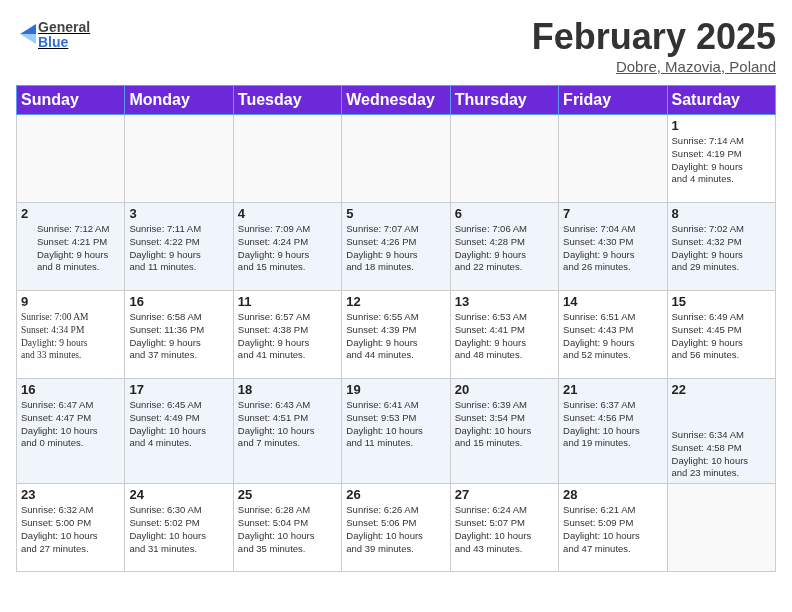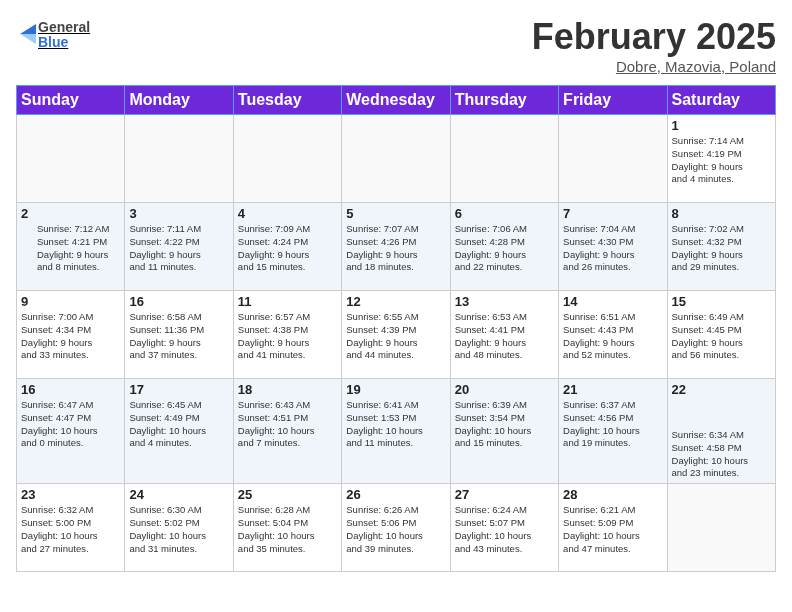--- a/index.html
+++ b/index.html
@@ -179,21 +179,21 @@
             <div class="day-number">8</div>
             <div class="day-info" style="white-space: pre-line;">Sunrise: 7:02 AM
 Sunset: 4:32 PM
 Daylight: 9 hours
 and 29 minutes.</div>
           </td>
         </tr>
         <tr>
           <td>
             <div class="day-number">9</div>
-            <div class="day-info" style="white-space: pre-line;">Sunrise: 7:00 AM
+            <div class="day-info" style="white-space: pre-line; font-family: Liberation Serif, serif;">Sunrise: 7:00 AM
 Sunset: 4:34 PM
 Daylight: 9 hours
 and 33 minutes.</div>
           </td>
           <td>
             <div class="day-number">16</div>
             <div class="day-info" style="white-space: pre-line;">Sunrise: 6:58 AM
 Sunset: 11:36 PM
 Daylight: 9 hours
 and 37 minutes.</div>
@@ -252,21 +252,21 @@
           <td>
             <div class="day-number">18</div>
             <div class="day-info" style="white-space: pre-line;">Sunrise: 6:43 AM
 Sunset: 4:51 PM
 Daylight: 10 hours
 and 7 minutes.</div>
           </td>
           <td>
             <div class="day-number">19</div>
             <div class="day-info" style="white-space: pre-line;">Sunrise: 6:41 AM
-Sunset: 1:53 PM
+Sunset: 9:53 PM
 Daylight: 10 hours
 and 11 minutes.</div>
           </td>
           <td>
             <div class="day-number">20</div>
             <div class="day-info" style="white-space: pre-line;">Sunrise: 6:39 AM
 Sunset: 3:54 PM
 Daylight: 10 hours
 and 15 minutes.</div>
           </td>

